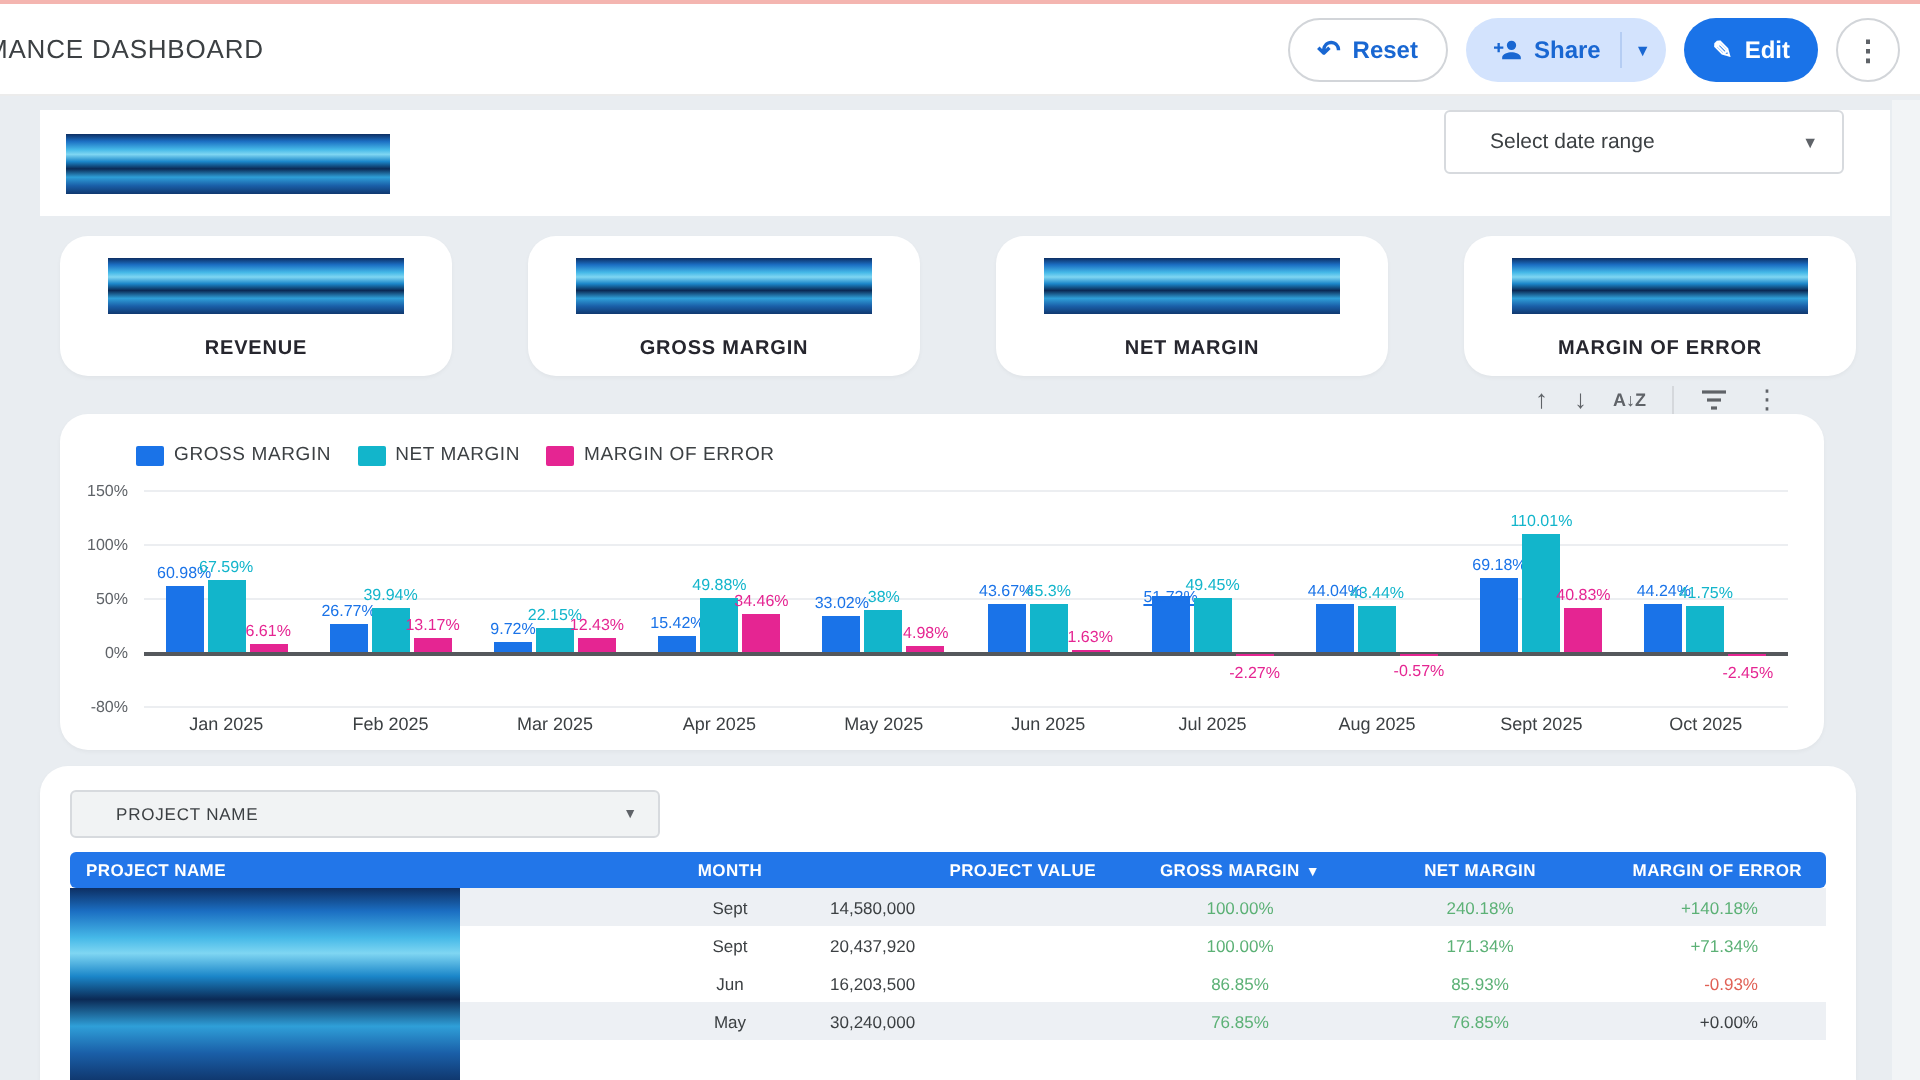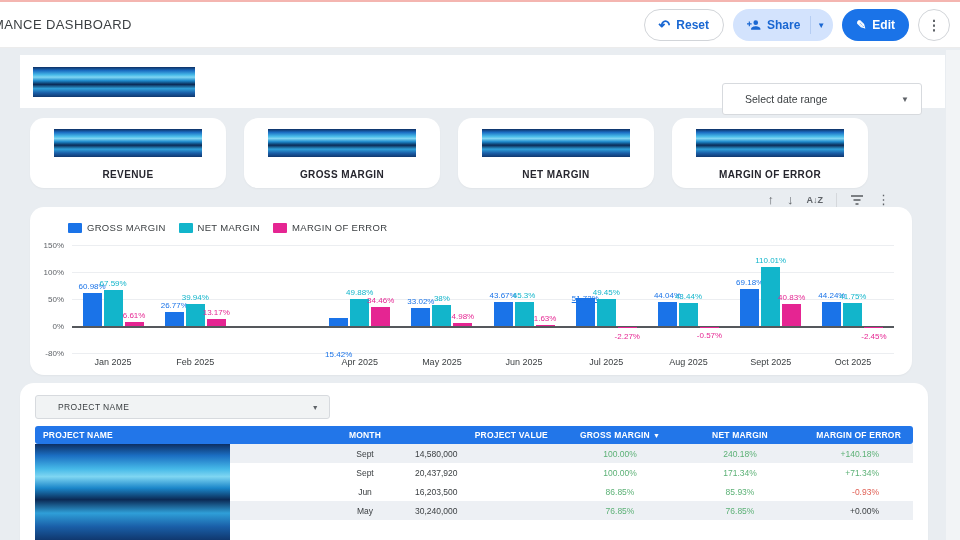--- a/index.html
+++ b/index.html
@@ -27,28 +27,28 @@
   .icon-pencil { font-size:12px; }
 
   
   .content { position:absolute; top:50px; left:0; width:960px; height:490px; }
   .right-gutter { position:absolute; right:0; top:0; width:14px; height:490px; background:#f2f4f6; }
 
   .header-band { position:absolute; left:20px; top:5px; width:925px; height:53px; background:#ffffff; }
   .logo-redact { position:absolute; left:13px; top:12px; width:162px; height:30px; }
   .redact-grad { background:linear-gradient(180deg,#0d2f63 0%,#1b6ec2 12%,#46b9e8 26%,#7fd6f2 34%,
                  #1b86c9 46%,#0b2a55 58%,#2f9fd8 72%,#1a5fa8 86%,#10386f 100%); }
-  .date-select { position:absolute; right:23px; top:28px; width:200px; height:32px; background:#fff;
+  .date-select { position:absolute; right:23px; top:0; width:200px; height:32px; background:#fff;
                  border:1px solid #d7dade; border-radius:3px; display:flex; align-items:center;
                  justify-content:space-between; padding:0 12px 0 22px; font-size:10.5px; color:#3c4043;
                  cursor:pointer; }
   .date-select .dcaret { color:#5f6368; font-size:8px; }
 
   
-  .kpi-row { position:absolute; left:30px; top:68px; width:898px; display:flex; gap:18px; }
+  .kpi-row { position:absolute; left:30px; top:68px; width:898px; display:flex; gap:38px; }
   .kpi-card { width:196px; height:70px; background:#fff; border-radius:14px; position:relative;
               box-shadow:0 1px 2px rgba(0,0,0,0.04); }
   .kpi-redact { position:absolute; left:24px; right:24px; top:11px; height:28px; }
   .kpi-label { position:absolute; left:0; right:0; bottom:8px; text-align:center; font-size:10px;
                font-weight:bold; color:#26262e; letter-spacing:0.4px; }
 
   
   .chart-toolbar { position:absolute; right:70px; top:142px; display:flex; align-items:center; gap:13px;
                    color:#5f6368; }
   .tool { font-size:13px; cursor:pointer; display:flex; align-items:center; }
@@ -220,23 +220,32 @@
             </div>
             <div class="cgroup" style="left: 10%; width: 10%;">
               <div class="bar" style="background: rgb(26, 115, 232); left: calc(50% - 30.5px); height: 14.4558px; top: 104.544px;"></div>
               <div class="blabel" style="color: rgb(26, 115, 232); left: calc(50% - 21px); top: 93.5442px;">26.77%</div>
               <div class="bar" style="background: rgb(18, 181, 203); left: calc(50% - 9.5px); height: 21.5676px; top: 97.4324px;"></div>
               <div class="blabel" style="color: rgb(18, 181, 203); left: calc(50% + 0px); top: 86.4324px;">39.94%</div>
               <div class="bar" style="background: rgb(229, 37, 146); left: calc(50% + 11.5px); height: 7.1118px; top: 111.888px;"></div>
               <div class="blabel" style="color: rgb(229, 37, 146); left: calc(50% + 21px); top: 100.888px;">13.17%</div>
               <div class="xlabel" style="left: 50%; top: 150px;">Feb 2025</div>
             </div>
+            <div class="cgroup" style="left: 20%; width: 10%;">
+              <div class="bar" style="background: rgb(26, 115, 232); left: calc(50% - 30.5px); height: 5.2488px; top: 113.751px;"></div>
+              <div class="blabel" style="color: rgb(26, 115, 232); left: calc(50% - 21px); top: 102.751px;">9.72%</div>
+              <div class="bar" style="background: rgb(18, 181, 203); left: calc(50% - 9.5px); height: 11.961px; top: 107.039px;"></div>
+              <div class="blabel" style="color: rgb(18, 181, 203); left: calc(50% + 0px); top: 96.039px;">22.15%</div>
+              <div class="bar" style="background: rgb(229, 37, 146); left: calc(50% + 11.5px); height: 6.7122px; top: 112.288px;"></div>
+              <div class="blabel" style="color: rgb(229, 37, 146); left: calc(50% + 21px); top: 101.288px;">12.43%</div>
+              <div class="xlabel" style="left: 50%; top: 150px;">Mar 2025</div>
+            </div>
             <div class="cgroup" style="left: 30%; width: 10%;">
               <div class="bar" style="background: rgb(26, 115, 232); left: calc(50% - 30.5px); height: 8.3268px; top: 110.673px;"></div>
-              <div class="blabel" style="color: rgb(26, 115, 232); left: calc(50% - 21px); top: 99.6732px; margin-top: 43px;">15.42%</div>
+              <div class="blabel" style="color: rgb(26, 115, 232); left: calc(50% - 21px); top: 99.6732px;">15.42%</div>
               <div class="bar" style="background: rgb(18, 181, 203); left: calc(50% - 9.5px); height: 26.9352px; top: 92.0648px;"></div>
               <div class="blabel" style="color: rgb(18, 181, 203); left: calc(50% + 0px); top: 81.0648px;">49.88%</div>
               <div class="bar" style="background: rgb(229, 37, 146); left: calc(50% + 11.5px); height: 18.6084px; top: 100.392px;"></div>
               <div class="blabel" style="color: rgb(229, 37, 146); left: calc(50% + 21px); top: 89.3916px;">34.46%</div>
               <div class="xlabel" style="left: 50%; top: 150px;">Apr 2025</div>
             </div>
             <div class="cgroup" style="left: 40%; width: 10%;">
               <div class="bar" style="background: rgb(26, 115, 232); left: calc(50% - 30.5px); height: 17.8308px; top: 101.169px;"></div>
               <div class="blabel" style="color: rgb(26, 115, 232); left: calc(50% - 21px); top: 90.1692px;">33.02%</div>
               <div class="bar" style="background: rgb(18, 181, 203); left: calc(50% - 9.5px); height: 20.52px; top: 98.48px;"></div>

